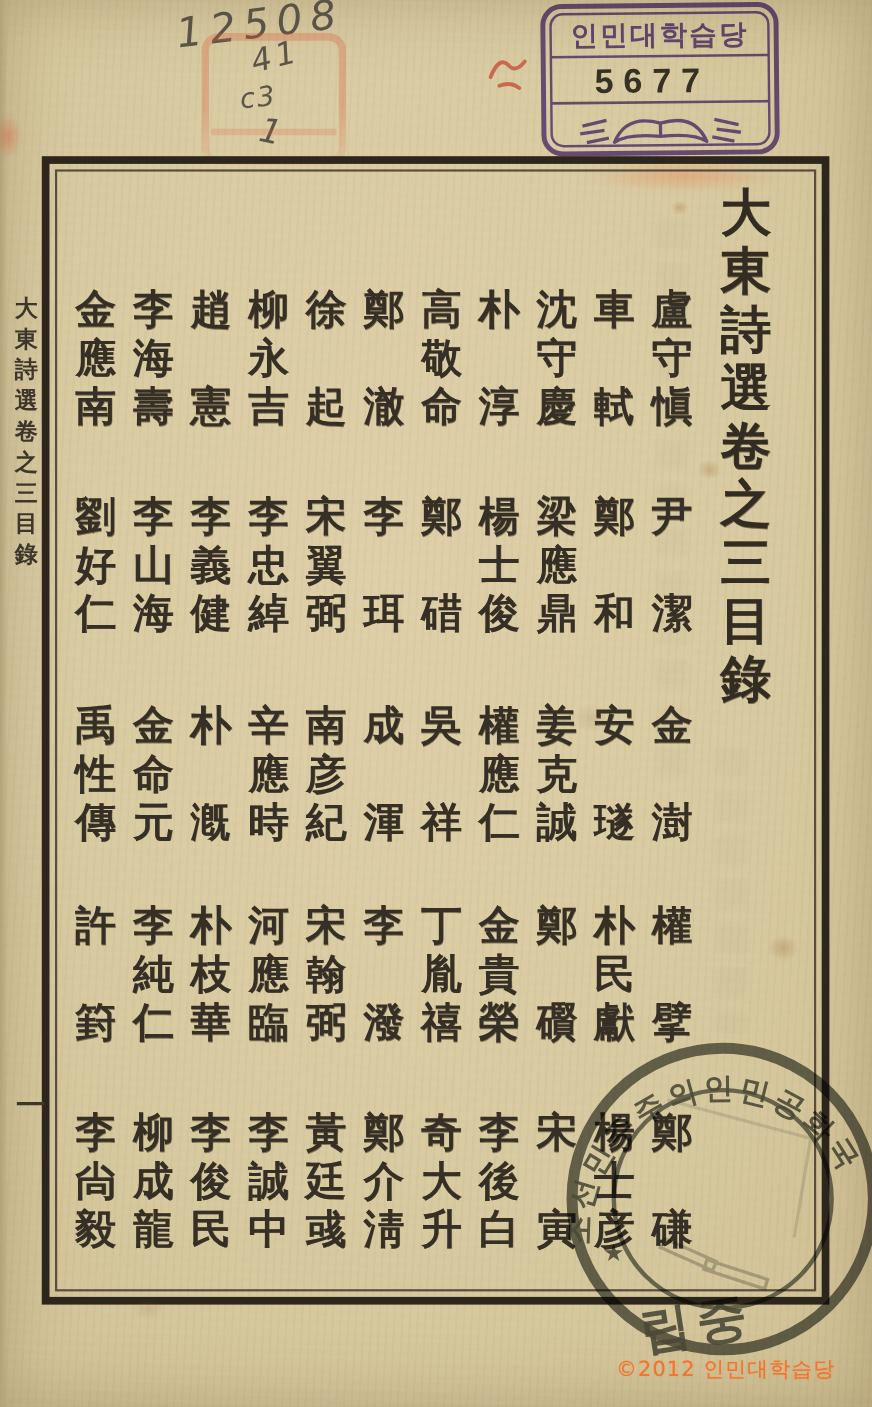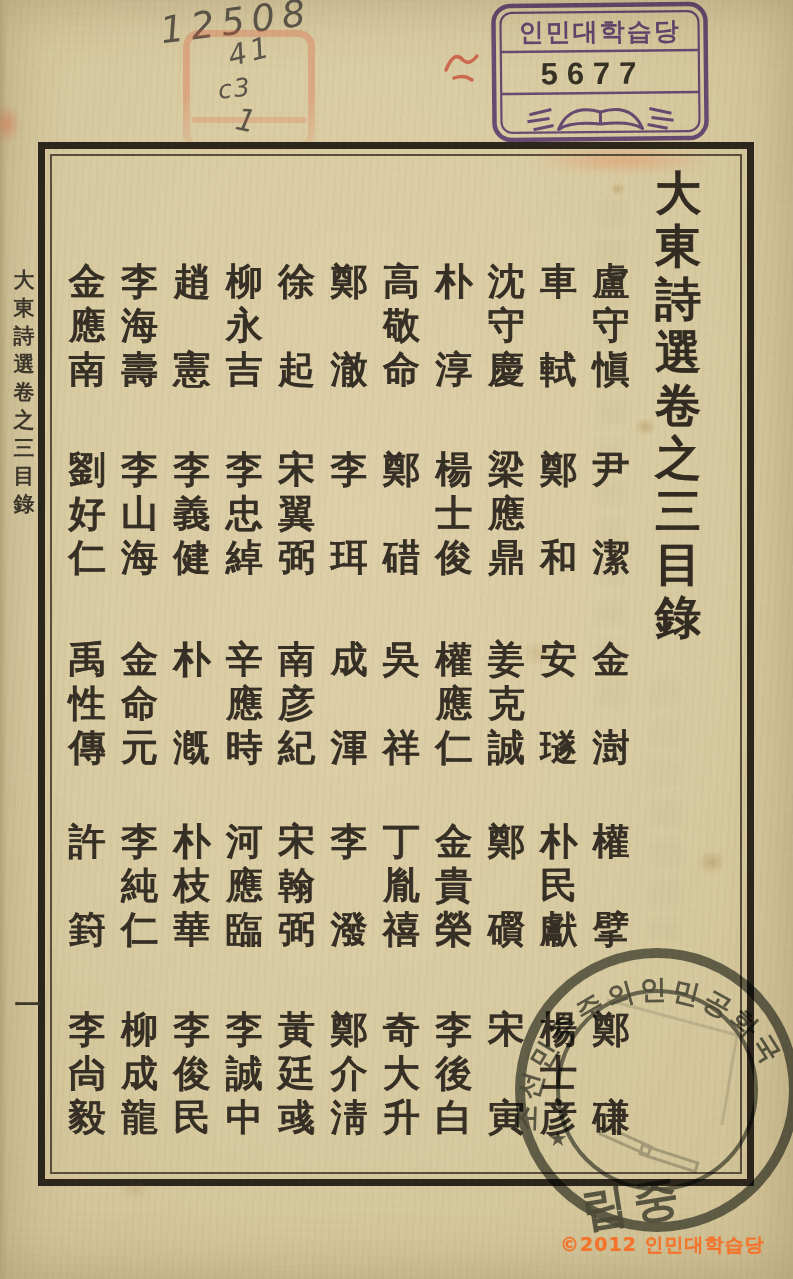--- a/index.html
+++ b/index.html
@@ -75,21 +75,21 @@
   .fox{position:absolute;border-radius:50%;
     background:radial-gradient(closest-side,rgba(150,105,45,.30),rgba(150,105,45,0));}
   .f1{left:610px;top:182px;width:16px;height:14px;}
   .f2{left:634px;top:418px;width:22px;height:18px;}
   .f3{left:698px;top:850px;width:28px;height:24px;}
   .f4{left:520px;top:640px;width:34px;height:26px;opacity:.5}
   .f5{left:120px;top:1180px;width:30px;height:20px;opacity:.5}
 
   
   .wm{position:absolute;left:560px;top:1232px;font-family:"DejaVu Sans",sans-serif;
-    font-size:19px;font-weight:700;letter-spacing:1px;color:#f4742c;
+    font-size:19px;font-weight:400;letter-spacing:1px;color:#f4742c;
     text-shadow:0 0 1px rgba(244,116,44,.6);}
 </style>
 </head>
 <body>
 
 <div id="page">
   <div class="tex"></div>
   <div class="page-edge"></div>
 
   <div class="pencil p0">12508</div>

